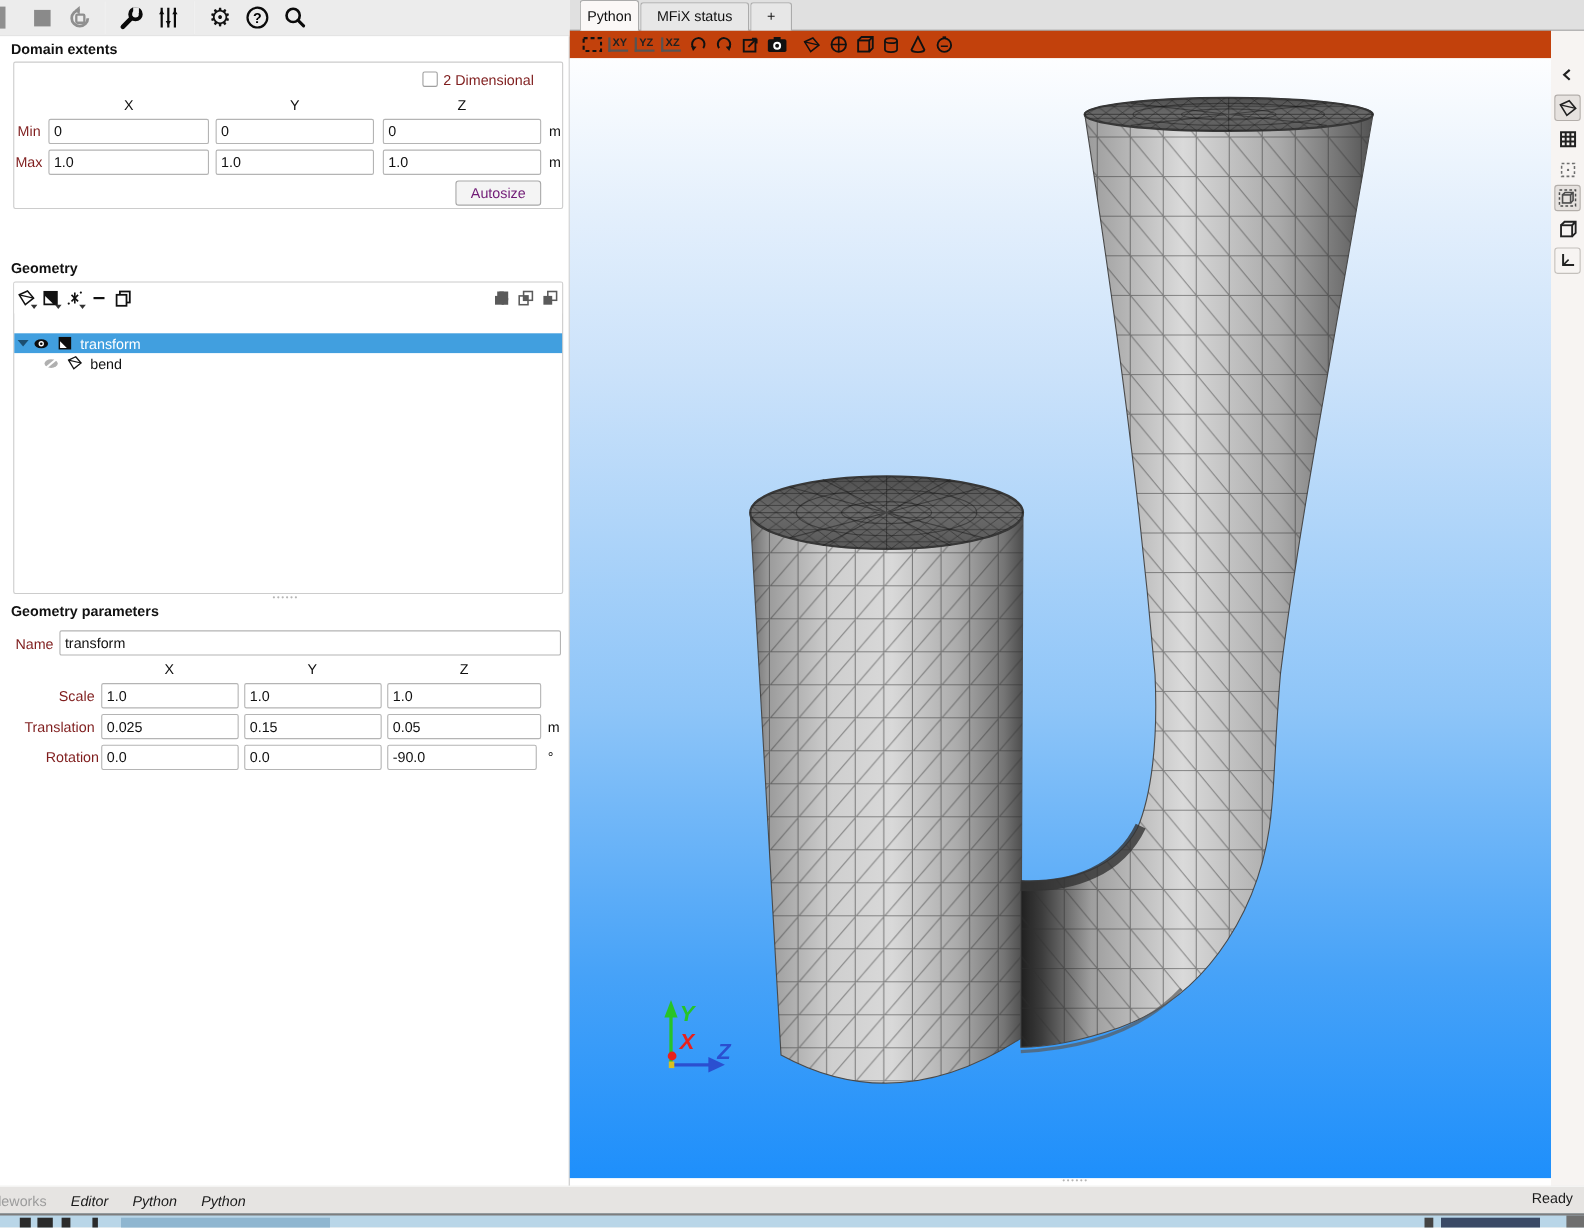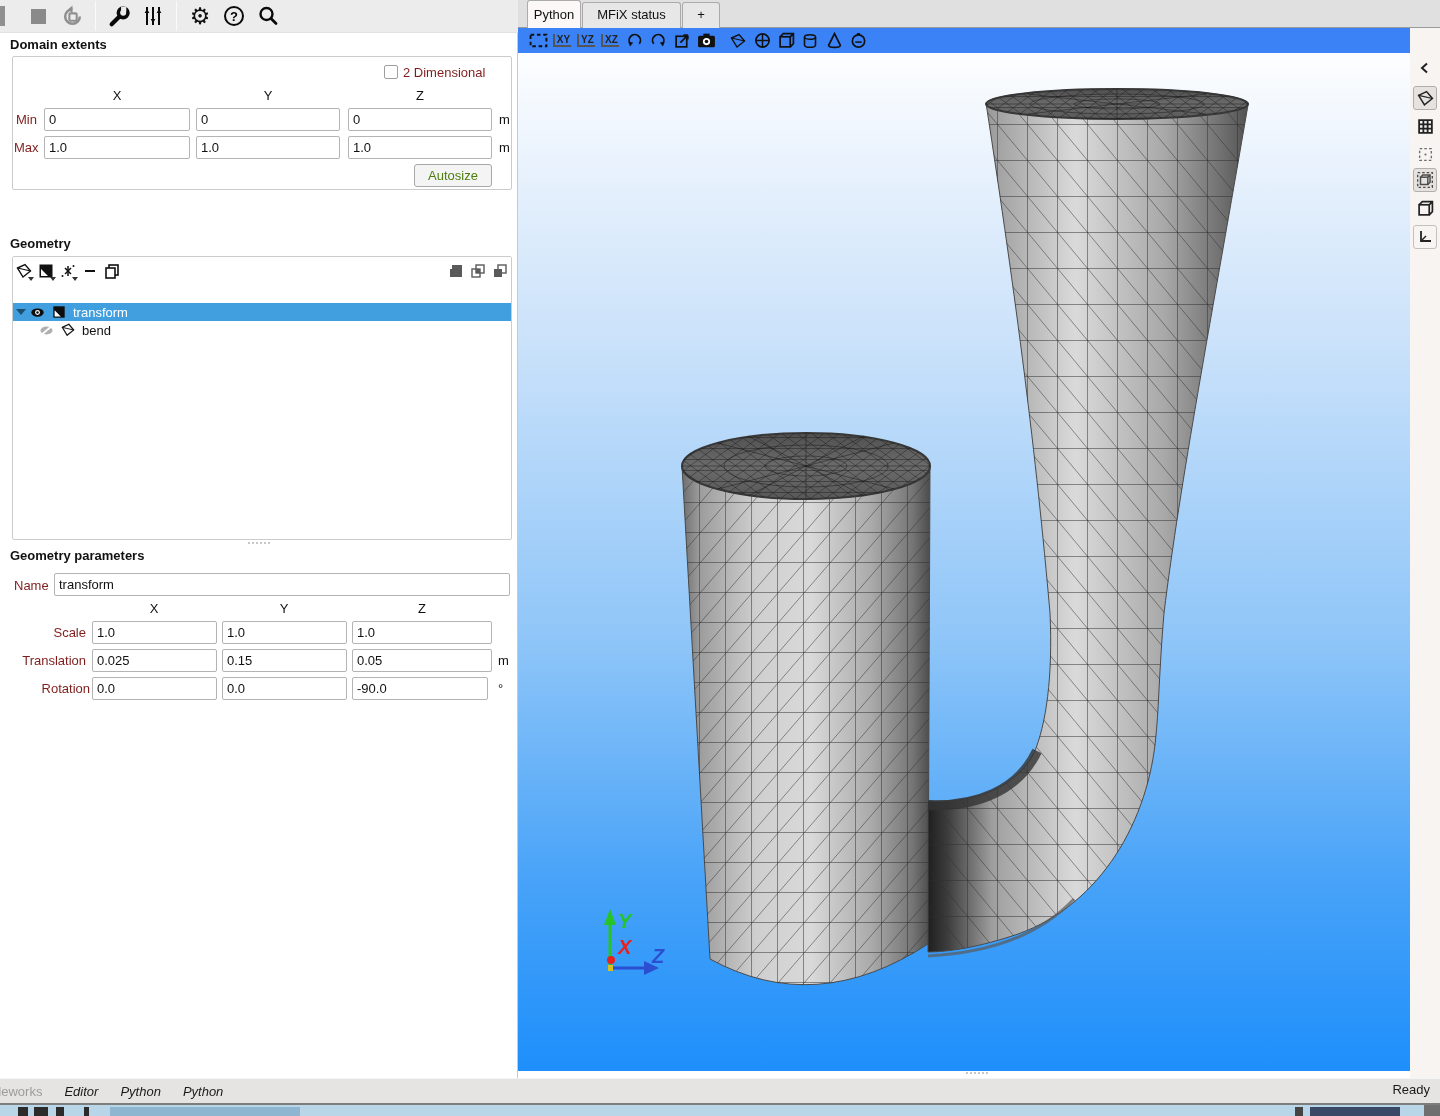--- a/index.html
+++ b/index.html
@@ -19,41 +19,41 @@
   
   #left-panel { left:0; top:33px; width:518px; height:1045px; background:#ffffff;
     border-right:1px solid #c9c9c9; }
   .sect-title { position:absolute; left:10px; font-weight:bold; font-size:13px; color:#111; }
   .frame { position:absolute; border:1px solid #cccccc; border-radius:2px; background:#ffffff; }
   .lbl { position:absolute; font-size:13px; color:#7f1d1d; }
   .hdr { position:absolute; font-size:13px; color:#111; text-align:center; }
   input.fld { position:absolute; height:23px; border:1px solid #b4b4b4; border-radius:2px;
     font-size:13px; padding:0 4px; color:#111; background:#fff; font-family:"Liberation Sans",sans-serif; }
   .unit { position:absolute; font-size:13px; color:#111; }
-  .btn { position:absolute; font-size:13px; color:#4d7c0f; background:#f4f4f4;
+  .btn { position:absolute; font-size:13px; color:#701a75; background:#f4f4f4;
     border:1px solid #a8a8a8; border-radius:3px; text-align:center; line-height:21px; }
   .chk { position:absolute; width:14px; height:14px; border:1px solid #9f9f9f; border-radius:2px; background:#fff; }
 
   
   #geo-toolbar { position:absolute; left:13px; top:224px; width:498px; height:28px;
     background:#ffffff; display:flex; align-items:center; }
   .gt-icon { width:22px; height:20px; display:flex; align-items:center; justify-content:center; position:relative; }
   .dd { position:absolute; right:1px; bottom:0; width:0; height:0;
     border-left:3px solid transparent; border-right:3px solid transparent; border-top:4px solid #333; }
   .tree-row { position:absolute; left:13px; width:498px; height:18px; display:flex; align-items:center;
     font-size:13px; color:#111; }
   .tree-row.sel { background:#419fdf; color:#ffffff; }
   .tr-sp { display:inline-block; }
 
   
   #vp-tabbar { left:518px; top:0; width:922px; height:28px; background:#e0e0e0; border-bottom:1px solid #9a9a9a; }
   .tab { position:absolute; top:2px; height:26px; font-size:13px; color:#111; text-align:center;
     background:#e7e7e7; border:1px solid #ababab; border-bottom:none; border-radius:3px 3px 0 0; line-height:24px; }
   .tab.active { background:#fbf8f7; top:0; height:28px; line-height:27px; z-index:2; }
-  #vp-toolbar { left:518px; top:28px; width:892px; height:25px; background:#3b82f6; display:flex; align-items:center; padding-left:8px; }
+  #vp-toolbar { left:518px; top:28px; width:892px; height:25px; background:#c2410c; display:flex; align-items:center; padding-left:8px; }
   .vt-icon { width:24px; height:22px; display:flex; align-items:center; justify-content:center; color:#111; }
   .axlbl { font-size:10px; font-weight:bold; color:#222; border-left:2px solid #555; border-bottom:2px solid #555; padding:0 1px 0 2px; line-height:11px; }
   #canvas3d { left:518px; top:53px; width:892px; height:1018px;
     background:linear-gradient(180deg,#fdfeff 0%,#e3effc 14%,#cbe2fa 28%,#8ec5f8 58%,#46a2f8 82%,#1e8ffb 100%); }
 
   
   #right-bar { left:1410px; top:28px; width:30px; height:1050px; background:#f7f4f2; }
   .rb-icon { position:absolute; left:3px; width:24px; height:24px; display:flex; align-items:center; justify-content:center; color:#1a1a1a; }
   .rb-icon.pressed { background:#e6e2df; border:1px solid #b3aeaa; border-radius:3px; }
   #right-top { left:1410px; top:0; width:30px; height:28px; background:#e0e0e0; border-bottom:1px solid #9a9a9a; }

